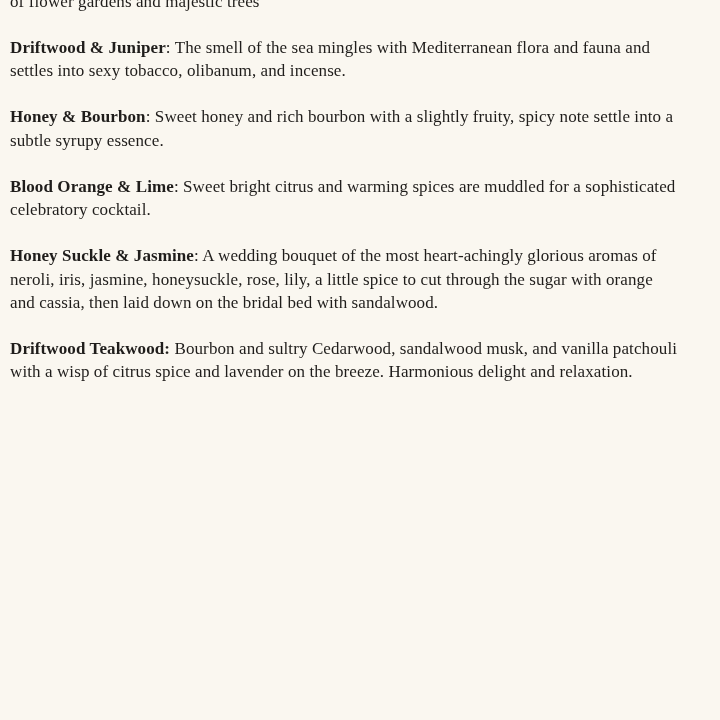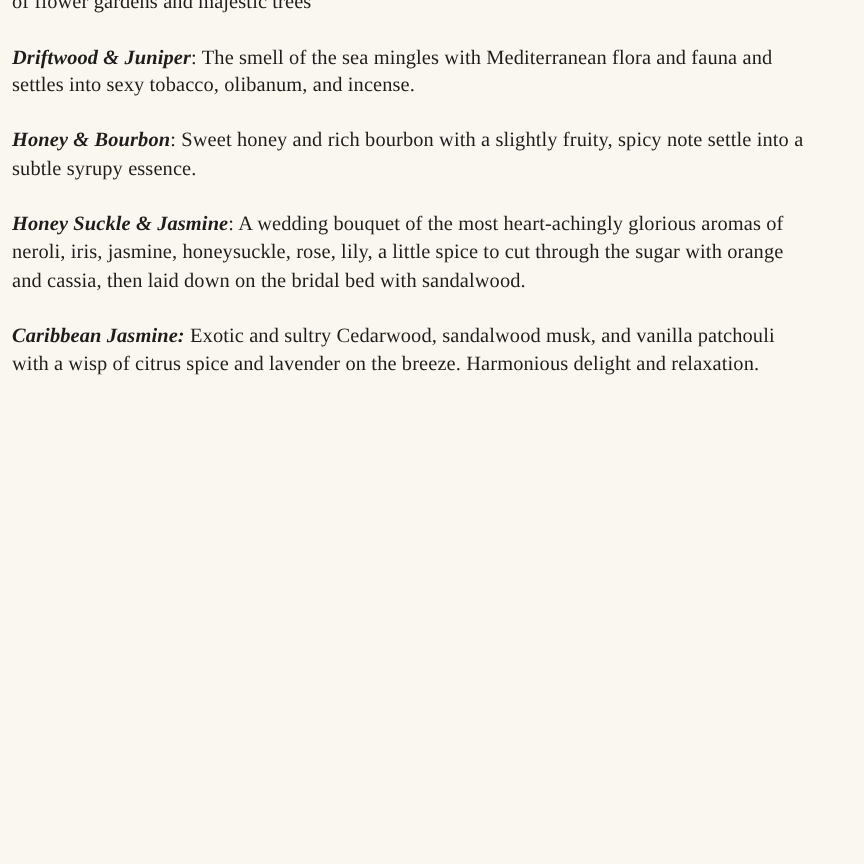--- a/index.html
+++ b/index.html
@@ -21,38 +21,38 @@
     width: 720px;
     padding: 0 42px 0 10px;
     margin-top: -10px;
   }
   p.frag {
     margin: 0 0 22.6px 0;
     letter-spacing: 0.1px;
   }
   .frag-name {
     font-weight: bold;
-    font-style: italic;
   }
   .frag-sep, .frag-desc {
     font-weight: normal;
   }
 </style>
 </head>
 <body>
 
 <div class="content">
   <p class="frag"><span class="frag-desc">of flower gardens and majestic trees</span></p>
   <div id="frag-list">
   <p class="frag"><strong class="frag-name">Driftwood &amp; Juniper</strong><span class="frag-sep">: </span><span class="frag-desc">The smell of the sea mingles with Mediterranean flora and fauna and settles into sexy tobacco, olibanum, and incense.</span></p>
 
 
   <p class="frag"><strong class="frag-name">Honey &amp; Bourbon</strong><span class="frag-sep">: </span><span class="frag-desc">Sweet honey and rich bourbon with a slightly fruity, spicy note settle into a subtle syrupy essence.</span></p>
 
 
 
 
+  <p class="frag"><strong class="frag-name">Blood Orange &amp; Lime</strong><span class="frag-sep">: </span><span class="frag-desc">Sweet bright citrus and warming spices are muddled for a sophisticated celebratory cocktail.</span></p>
 
   <p class="frag"><strong class="frag-name">Honey Suckle &amp; Jasmine</strong><span class="frag-sep">: </span><span class="frag-desc">A wedding bouquet of the most heart-achingly glorious aromas of neroli, iris, jasmine, honeysuckle, rose, lily, a little spice to cut through the sugar with orange and cassia, then laid down on the bridal bed with sandalwood.</span></p>
 
-  <p class="frag"><strong class="frag-name">Caribbean Jasmine:</strong><span class="frag-sep"> </span><span class="frag-desc">Exotic and sultry Cedarwood, sandalwood musk, and vanilla patchouli with a wisp of citrus spice and lavender on the breeze. Harmonious delight and relaxation.</span></p>
+  <p class="frag"><strong class="frag-name">Driftwood Teakwood:</strong><span class="frag-sep"> </span><span class="frag-desc">Bourbon and sultry Cedarwood, sandalwood musk, and vanilla patchouli with a wisp of citrus spice and lavender on the breeze. Harmonious delight and relaxation.</span></p>
 </div>
 </div>
 
 </body></html>

